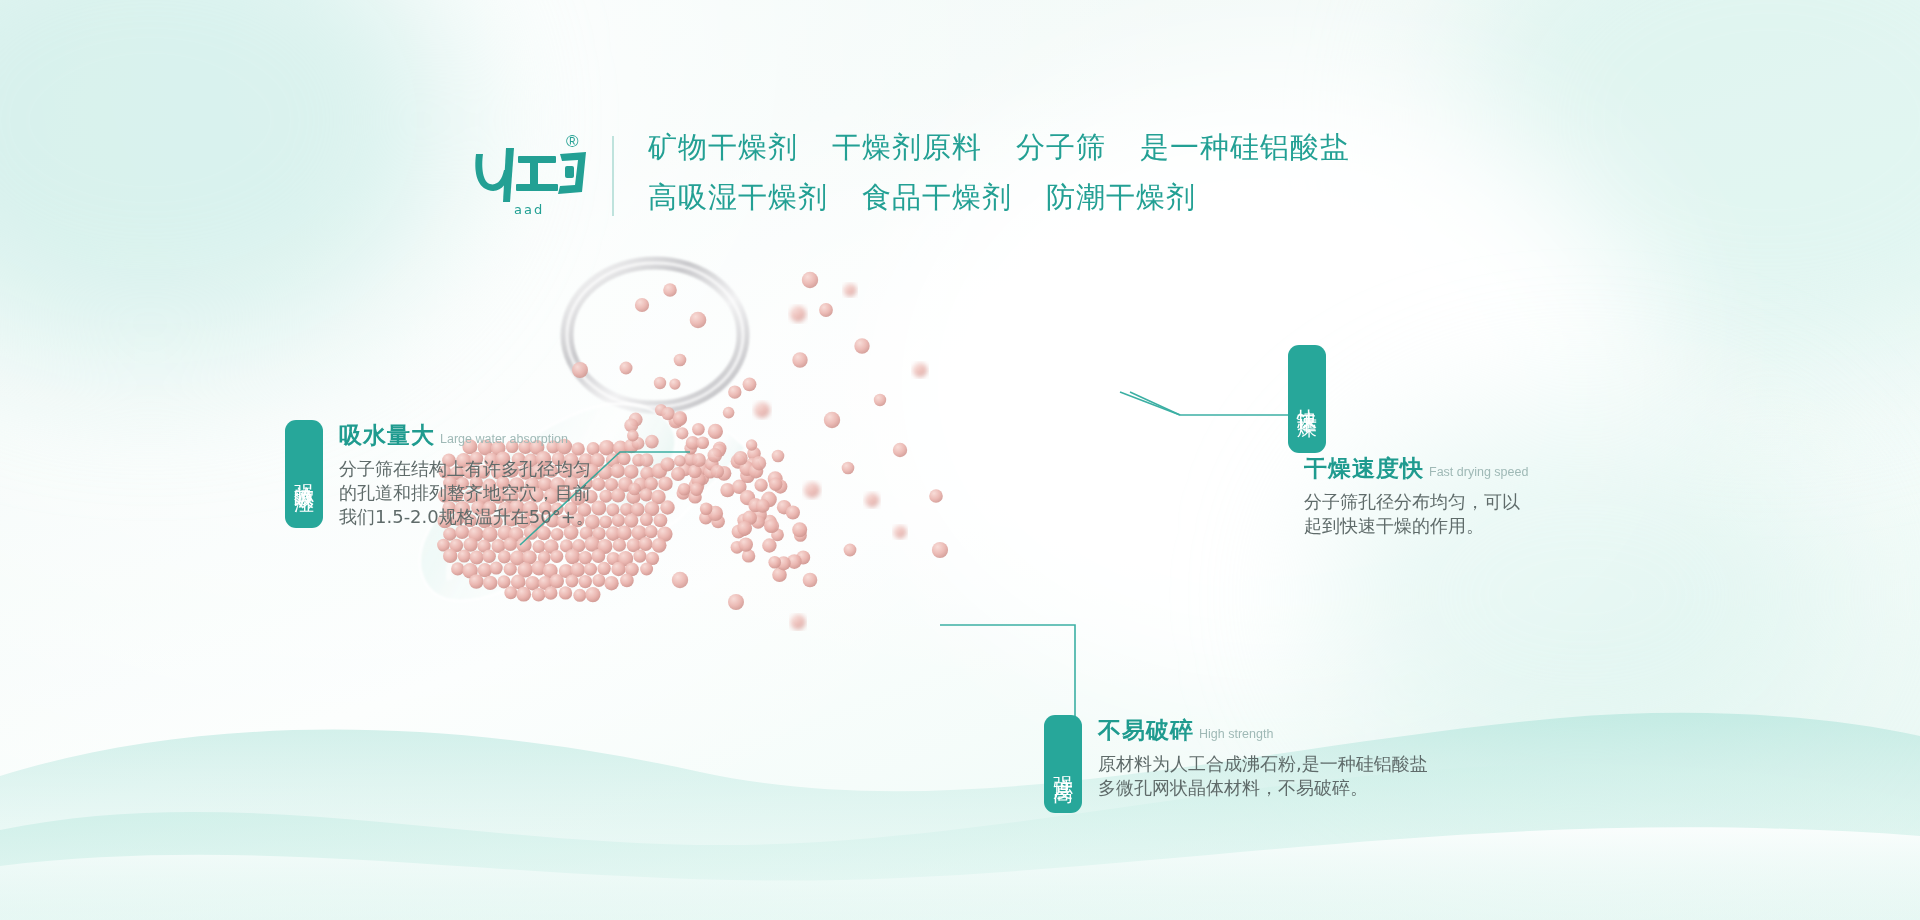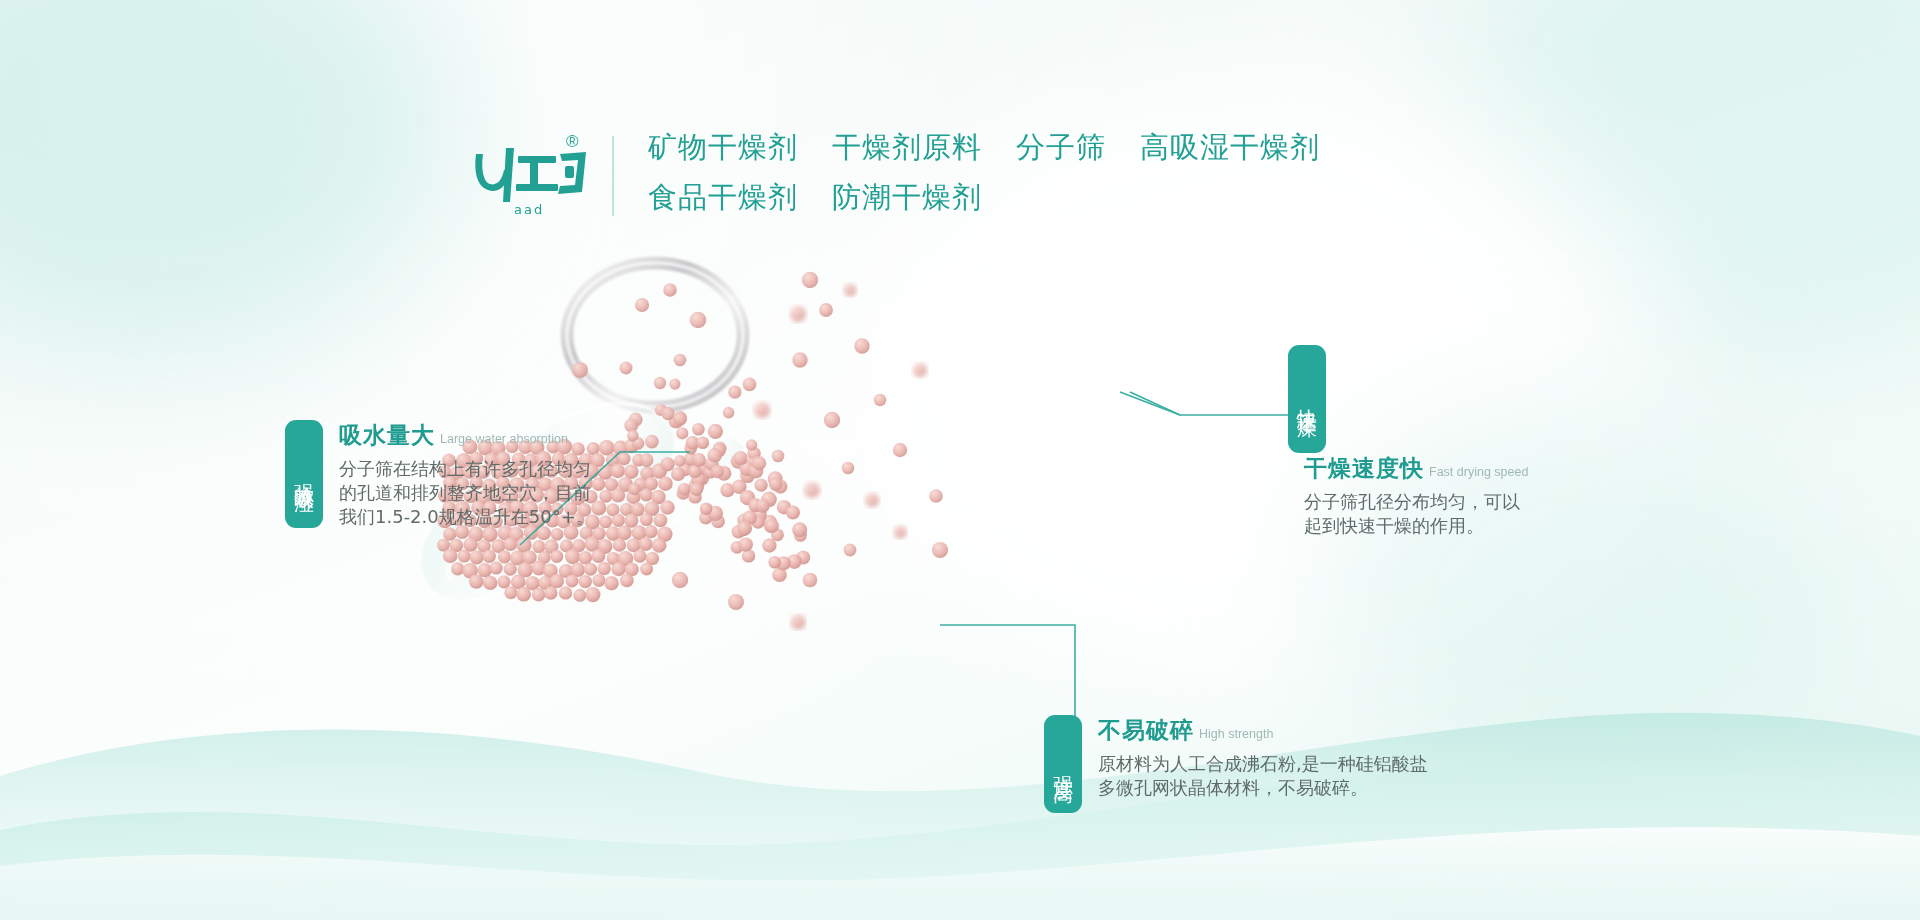--- a/index.html
+++ b/index.html
@@ -128,23 +128,24 @@
       <span class="logo-reg">®</span>
     </div>
 
     <div class="nav-divider"></div>
 
     <div class="nav">
       <div class="nav-row">
         <span class="nav-item">矿物干燥剂</span>
         <span class="nav-item">干燥剂原料</span>
         <span class="nav-item">分子筛</span>
-        <span class="nav-item">高吸湿干燥剂</span>
+        <span class="nav-item">是一种硅铝酸盐</span>
       </div>
       <div class="nav-row">
+        <span class="nav-item">高吸湿干燥剂</span>
         <span class="nav-item">食品干燥剂</span>
         <span class="nav-item">防潮干燥剂</span>
       </div>
     </div>
   </div>
 
   <svg class="photo" viewBox="0 0 800 560">
     <defs>
       <radialGradient id="bead" cx="35%" cy="30%" r="75%">
         <stop offset="0%" stop-color="#f7d9d4"></stop>

